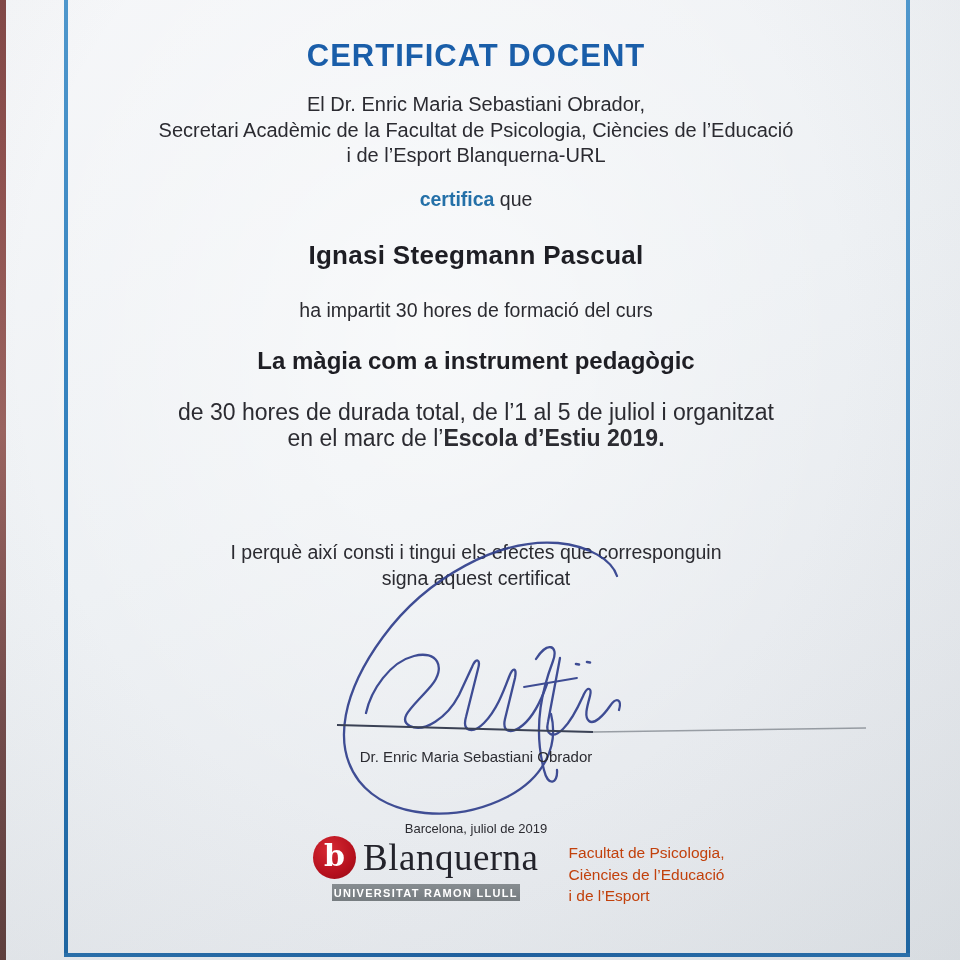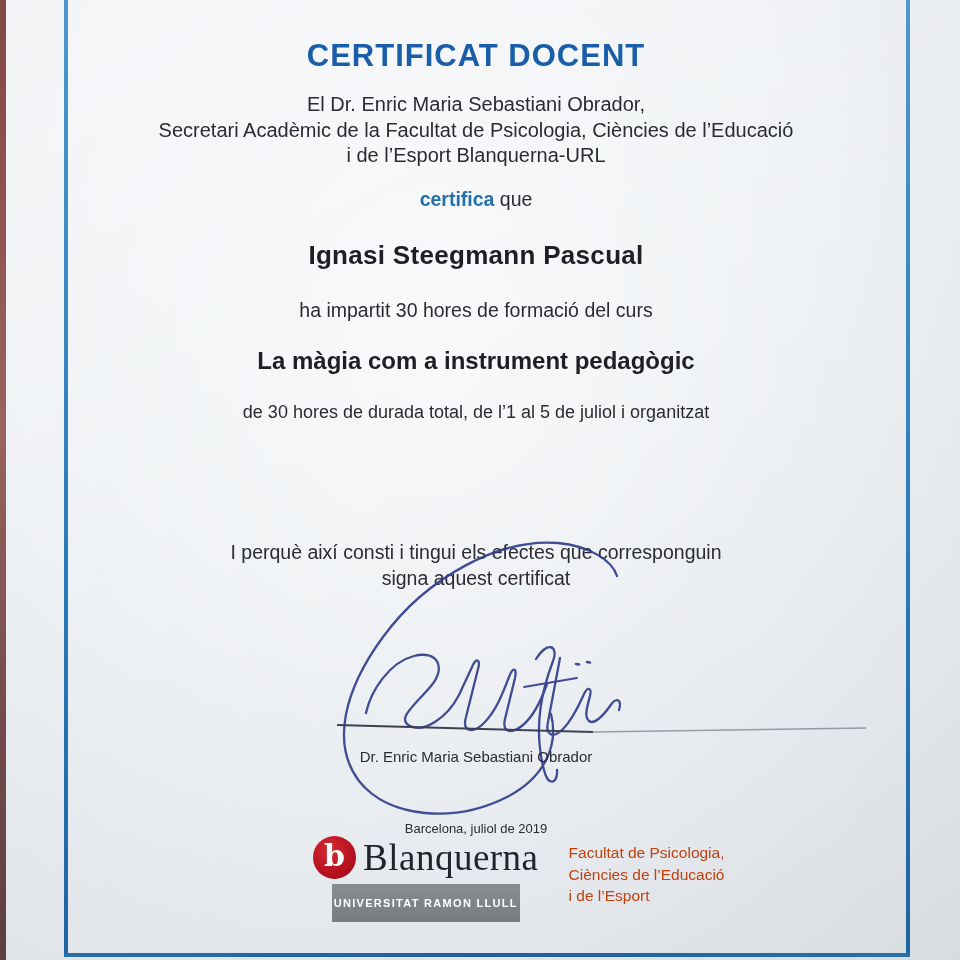--- a/index.html
+++ b/index.html
@@ -17,35 +17,35 @@
   .border-right{left:906px;top:0;width:4px;height:956px;background:linear-gradient(to bottom,#4f97cc,#2a7ab9 60%,#1f65a0);}
   .border-bottom{left:64px;top:953px;width:846px;height:4px;background:linear-gradient(to right,#2a6fa9,#1f5f9d 50%,#2a6fa9);}
   .abs{position:absolute;left:0;right:8px;text-align:center;color:#2b2b31;}
   .title{top:38px;font-size:31px;font-weight:700;letter-spacing:1px;color:var(--accent,#1a5ea9);}
   .issuer{top:92px;font-size:20px;line-height:25.5px;}
   .certify{top:188px;font-size:19.5px;}
   .certify b{color:var(--accent2,#2470a8);font-weight:700;}
   .recipient{top:240px;font-size:26px;font-weight:700;letter-spacing:.3px;color:#1e1e24;}
   .course-intro{top:299px;font-size:19.5px;}
   .course-title{top:347px;font-size:24px;font-weight:700;color:#1e1e24;}
-  .duration{top:400px;font-size:18px;line-height:25.5px;}
+  .duration{top:400px;font-size:23px;line-height:25.5px;}
   .recognition{top:470px;left:28px;right:28px;font-size:19.5px;line-height:25.5px;}
   .closing{top:540px;font-size:19.5px;line-height:25.5px;}
   .signer{top:748px;font-size:15px;}
   .place-date{top:794px;font-size:13px;margin-top:27px;}
   .sig-svg{position:absolute;left:0;top:0;pointer-events:none;}
   .logo-row{position:absolute;left:313px;top:836px;display:flex;align-items:flex-start;}
   .logo-block{display:flex;flex-direction:column;align-items:center;}
   .logo-top{display:flex;align-items:center;}
   .logo-mark{width:43px;height:43px;border-radius:50%;
     background:radial-gradient(circle at 38% 32%,#d62a33,#b5101d 62%,#8f0a15);
     color:#fff;display:flex;align-items:center;justify-content:center;
     font-family:"DejaVu Serif","Liberation Serif",serif;font-weight:700;font-size:30px;line-height:1;padding-bottom:3px;box-sizing:border-box;}
   .logo-name{font-family:"Liberation Serif",serif;font-size:37px;color:#23232b;margin-left:7px;letter-spacing:.5px;}
-  .logo-bar{margin-top:5px;width:188px;height:38px;background:linear-gradient(#878d91,#767c80);
+  .logo-bar{margin-top:5px;width:188px;height:17px;background:linear-gradient(#878d91,#767c80);
     color:#fff;font-size:11px;font-weight:700;letter-spacing:1.3px;
     display:flex;align-items:center;justify-content:center;}
   .faculty{margin-left:30px;margin-top:6px;font-size:15.5px;line-height:21.5px;color:#c2410c;text-align:left;}
 </style>
 </head>
 <body>
 
 <div class="paper-vignette"></div>
 <div class="photo-edge-left"></div>
 
@@ -64,20 +64,21 @@
 <div class="abs certify"><b>certifica</b><span> que</span></div>
 
 <div class="abs recipient">Ignasi Steegmann Pascual</div>
 
 <div class="abs course-intro">ha impartit 30 hores de formació del curs</div>
 
 <div class="abs course-title">La màgia com a instrument pedagògic</div>
 
 <div class="abs duration">
   <div>de 30 hores de durada total, de l’1 al 5 de juliol i organitzat</div>
+  <div><span>en el marc de l’</span><b>Escola d’Estiu 2019.</b></div>
 </div>
 
 <div class="abs recognition">
 </div>
 
 <div class="abs closing">
   <div>I perquè així consti i tingui els efectes que corresponguin</div>
   <div>signa aquest certificat</div>
 </div>
 

